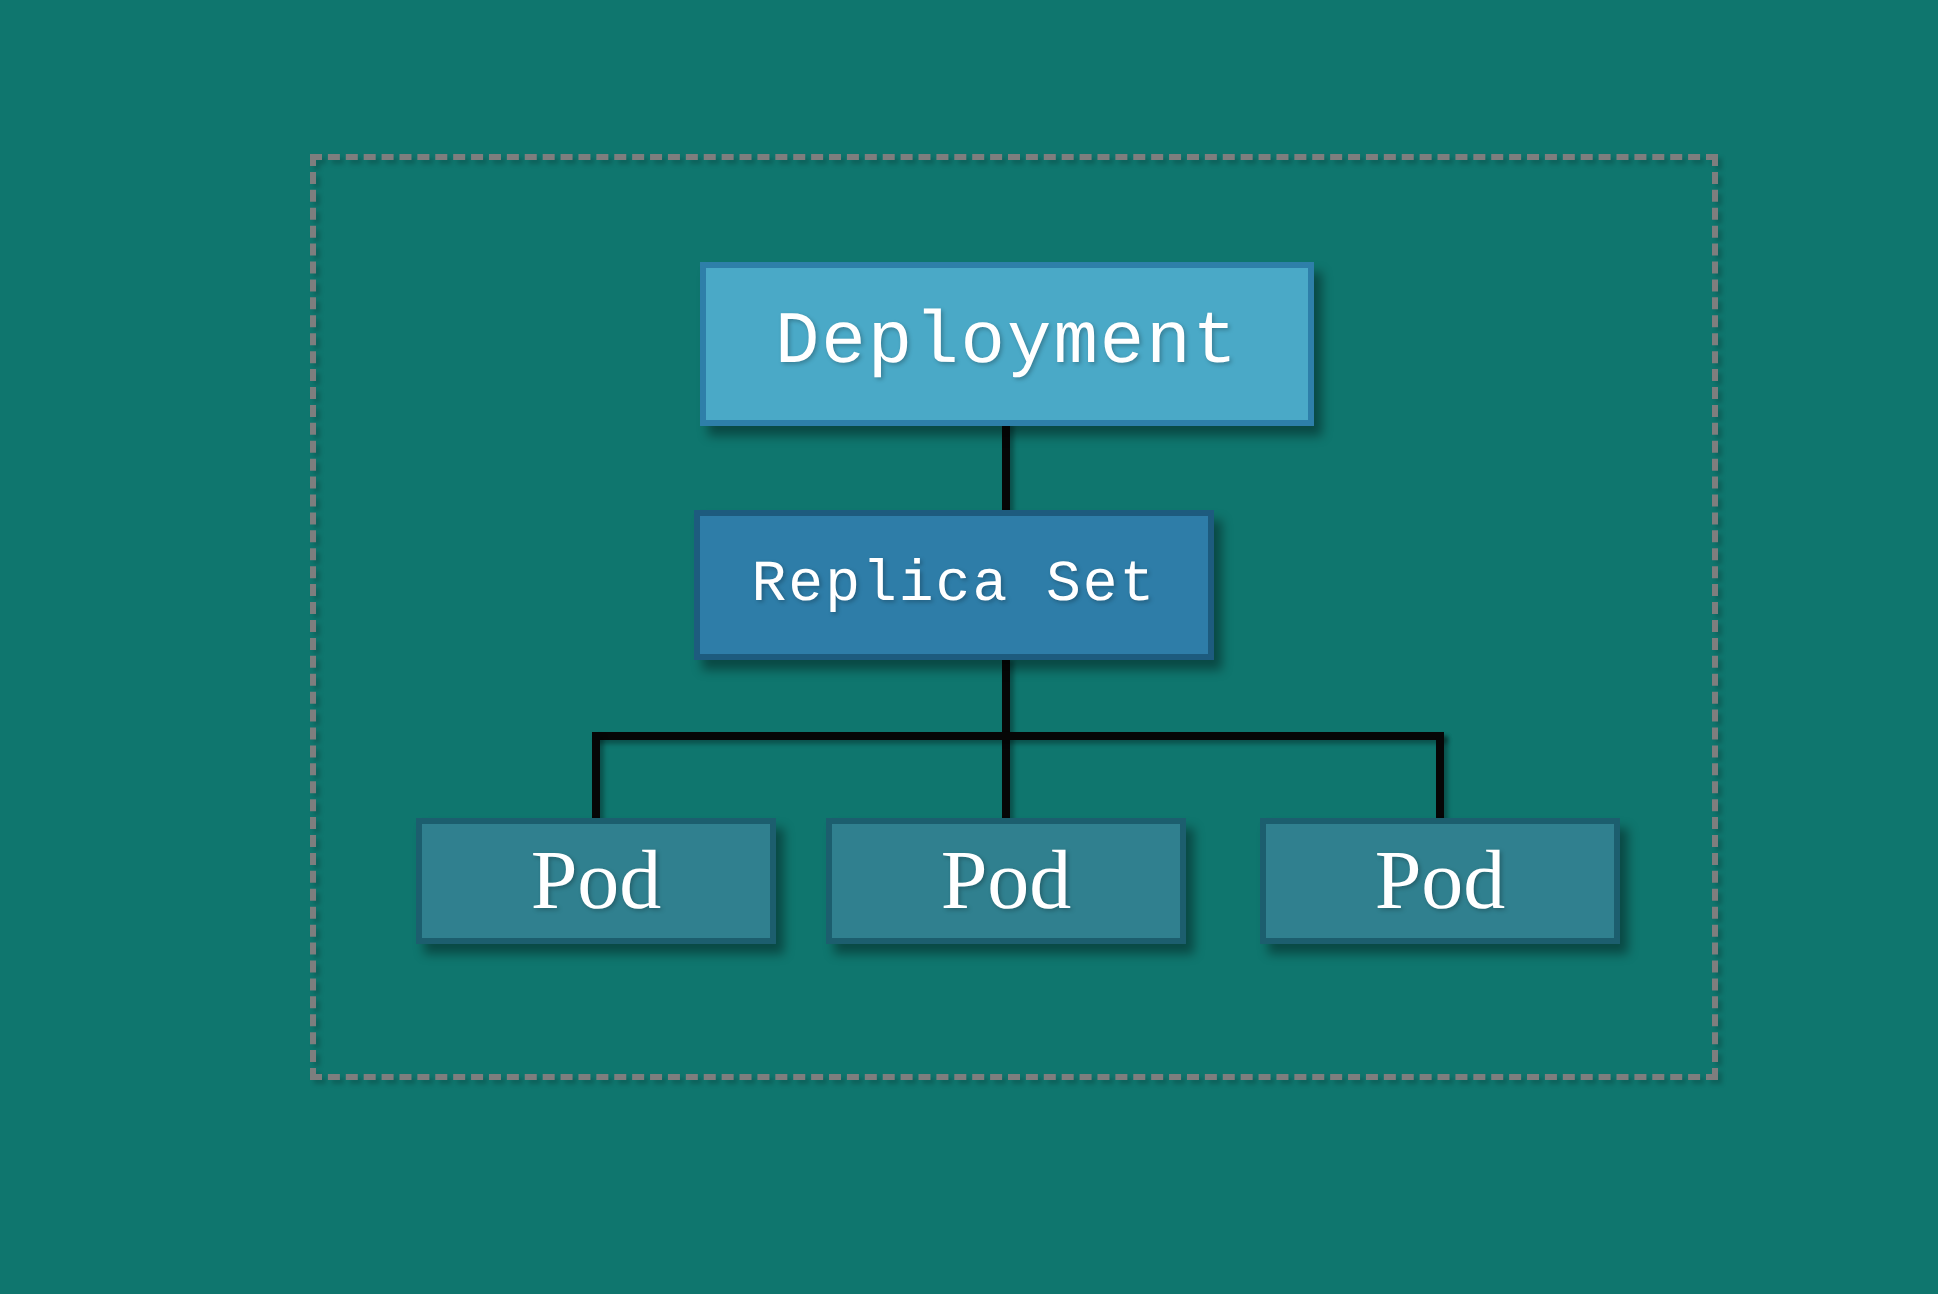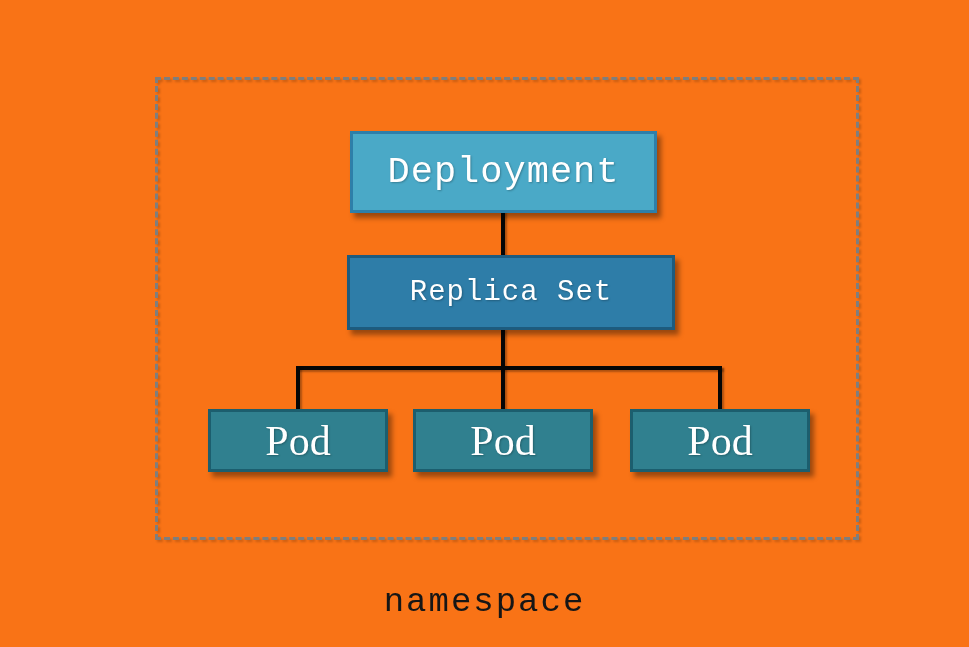--- a/index.html
+++ b/index.html
@@ -45,21 +45,21 @@
     z-index: 2;
     text-shadow: 1px 1px 2px rgba(0,0,0,0.25);
   }
   .node-deployment {
     left: 350px; top: 131px; width: 307px; height: 82px;
     font-size: 37px;
     letter-spacing: 1px;
     font-family: "Liberation Mono", monospace;
   }
   .node-replicaset {
-    left: 347px; top: 255px; width: 328px; height: 75px;
+    left: 347px; top: 255px; width: 260px; height: 75px;
     font-size: 29px;
     letter-spacing: 1px;
     font-family: "Liberation Mono", monospace;
   }
   .node-pod {
     top: 409px; width: 180px; height: 63px;
     font-size: 42px;
     font-family: "Liberation Serif", serif;
   }
   .node-pod-1 { left: 208px; }
@@ -81,21 +81,21 @@
     font-size: 34px;
     letter-spacing: 2px;
     color: #161616;
     font-family: "Liberation Mono", monospace;
     z-index: 0;
   }
 </style>
 </head>
 <body>
 
-<div class="canvas" style="background: #f97316;">
+<div class="canvas" style="background: #0f766e;">
 
   <div class="boundary" style="border-color: rgb(126, 126, 126);"></div>
 
   <div class="connector conn-deploy-rs" style="background: rgb(6, 6, 6);"></div>
   <div class="connector conn-trunk" style="background: rgb(6, 6, 6);"></div>
   <div class="connector conn-branch-h" style="background: rgb(6, 6, 6);"></div>
   <div class="connector conn-branch-left" style="background: rgb(6, 6, 6);"></div>
   <div class="connector conn-branch-right" style="background: rgb(6, 6, 6);"></div>
 
   <div class="node node-deployment" style="background: rgb(74, 169, 199); border-color: rgb(46, 127, 169);">
@@ -111,15 +111,14 @@
   </div>
 
   <div class="node node-pod node-pod-2" style="background: rgb(48, 128, 143); border-color: rgb(28, 94, 110);">
     <span>Pod</span>
   </div>
 
   <div class="node node-pod node-pod-3" style="background: rgb(48, 128, 143); border-color: rgb(28, 94, 110);">
     <span>Pod</span>
   </div>
 
-  <div class="namespace-label">namespace</div>
 
 </div>
 
 </body></html>

